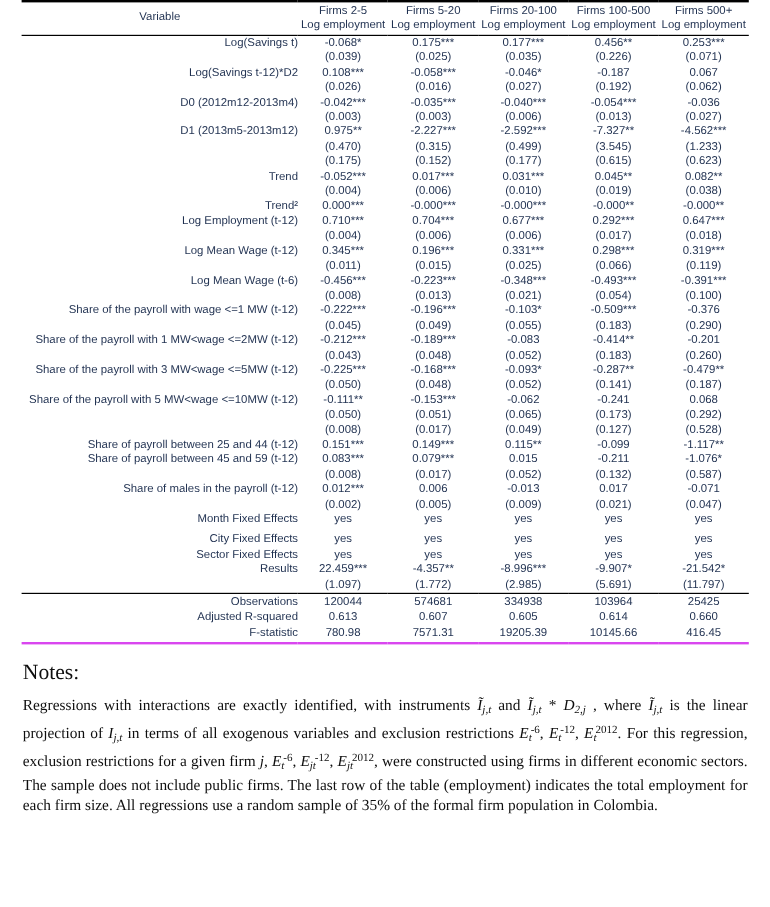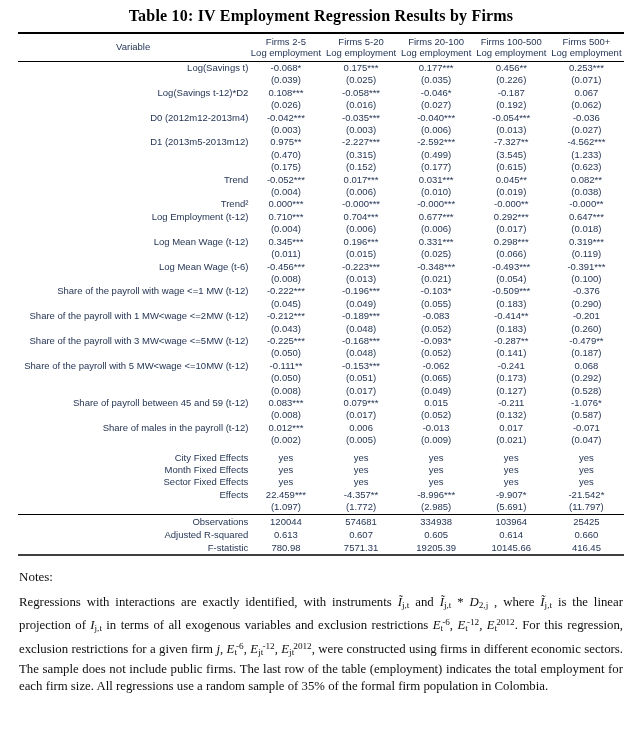--- a/index.html
+++ b/index.html
@@ -16,37 +16,36 @@
     width:606px; color:#1f3050; border-top:2px solid #000;
   }
   table.reg col.varcol { width:230px; }
   table.reg col.datacol { width:75px; }
   thead { border-bottom:1.5px solid #000; }
   th, td { padding:0; font-weight:normal; font-size:9.5px; line-height:12.4px; text-align:center; vertical-align:bottom; }
   thead th { vertical-align:middle; padding:2px 0 3px 0;margin-top:29px; }
   thead th div { line-height:11px; }
   td.lbl { text-align:right; padding-left:6px; white-space:nowrap; }
   tr.fe-first td { padding-top:5px; }
-  tbody.stats { border-top:1px solid #000; border-bottom:2px solid #404040; }
+  tbody.stats { border-top:1px solid #000; border-bottom:2px solid #d946ef; }
   tbody.stats td { line-height:13.2px; }
 
   .notes { width:604px; margin:13px auto 0 auto; font-family:"Liberation Serif",serif; color:#0e0e0e; }
-  .notes-label { font-size:13px; margin-bottom:9px; }
+  .notes-label { font-size:18px; margin-bottom:9px; }
   .notes-para { font-size:12.8px; line-height:16.8px; text-align:justify; }
   .it { font-style:italic; }
-  .sb { vertical-align:-0.25em; font-size:0.72em; }
+  .sb { vertical-align:-0.25em; font-size:0.72em; font-style:italic; }
   .sp { vertical-align:0.45em; font-size:0.72em; }
   .sb + .sp { margin-left:-0.1em; }
 </style>
 </head>
 <body>
 
 <div class="page">
 
-  <div class="title">Table 10: IV Employment Regression Results by Firms</div>
 
   <table class="reg">
     <colgroup>
       <col class="varcol">
       <col class="datacol">
         <col class="datacol">
         <col class="datacol">
         <col class="datacol">
         <col class="datacol">
     </colgroup>
@@ -286,20 +285,28 @@
         </tr>
         <tr>
           <td class="lbl"></td>
           <td class="num">(0.008)</td>
           <td class="num">(0.017)</td>
           <td class="num">(0.049)</td>
           <td class="num">(0.127)</td>
           <td class="num">(0.528)</td>
         </tr>
         <tr>
+          <td class="lbl">Share of payroll between 25 and 44 (t-12)</td>
+          <td class="num">0.151***</td>
+          <td class="num">0.149***</td>
+          <td class="num">0.115**</td>
+          <td class="num">-0.099</td>
+          <td class="num">-1.117**</td>
+        </tr>
+        <tr>
           <td class="lbl">Share of payroll between 45 and 59 (t-12)</td>
           <td class="num">0.083***</td>
           <td class="num">0.079***</td>
           <td class="num">0.015</td>
           <td class="num">-0.211</td>
           <td class="num">-1.076*</td>
         </tr>
         <tr>
           <td class="lbl"></td>
           <td class="num">(0.008)</td>
@@ -317,46 +324,46 @@
           <td class="num">-0.071</td>
         </tr>
         <tr>
           <td class="lbl"></td>
           <td class="num">(0.002)</td>
           <td class="num">(0.005)</td>
           <td class="num">(0.009)</td>
           <td class="num">(0.021)</td>
           <td class="num">(0.047)</td>
         </tr>
+        <tr class="fe">
+          <td class="lbl">Month Fixed Effects</td>
+          <td class="num">yes</td>
+          <td class="num">yes</td>
+          <td class="num">yes</td>
+          <td class="num">yes</td>
+          <td class="num">yes</td>
+        </tr>
         <tr class="fe fe-first">
           <td class="lbl">City Fixed Effects</td>
           <td class="num">yes</td>
           <td class="num">yes</td>
           <td class="num">yes</td>
           <td class="num">yes</td>
           <td class="num">yes</td>
         </tr>
         <tr class="fe">
-          <td class="lbl">Month Fixed Effects</td>
-          <td class="num">yes</td>
-          <td class="num">yes</td>
-          <td class="num">yes</td>
-          <td class="num">yes</td>
-          <td class="num">yes</td>
-        </tr>
-        <tr class="fe">
           <td class="lbl">Sector Fixed Effects</td>
           <td class="num">yes</td>
           <td class="num">yes</td>
           <td class="num">yes</td>
           <td class="num">yes</td>
           <td class="num">yes</td>
         </tr>
         <tr>
-          <td class="lbl">Effects</td>
+          <td class="lbl">Results</td>
           <td class="num">22.459***</td>
           <td class="num">-4.357**</td>
           <td class="num">-8.996***</td>
           <td class="num">-9.907*</td>
           <td class="num">-21.542*</td>
         </tr>
         <tr>
           <td class="lbl"></td>
           <td class="num">(1.097)</td>
           <td class="num">(1.772)</td>

